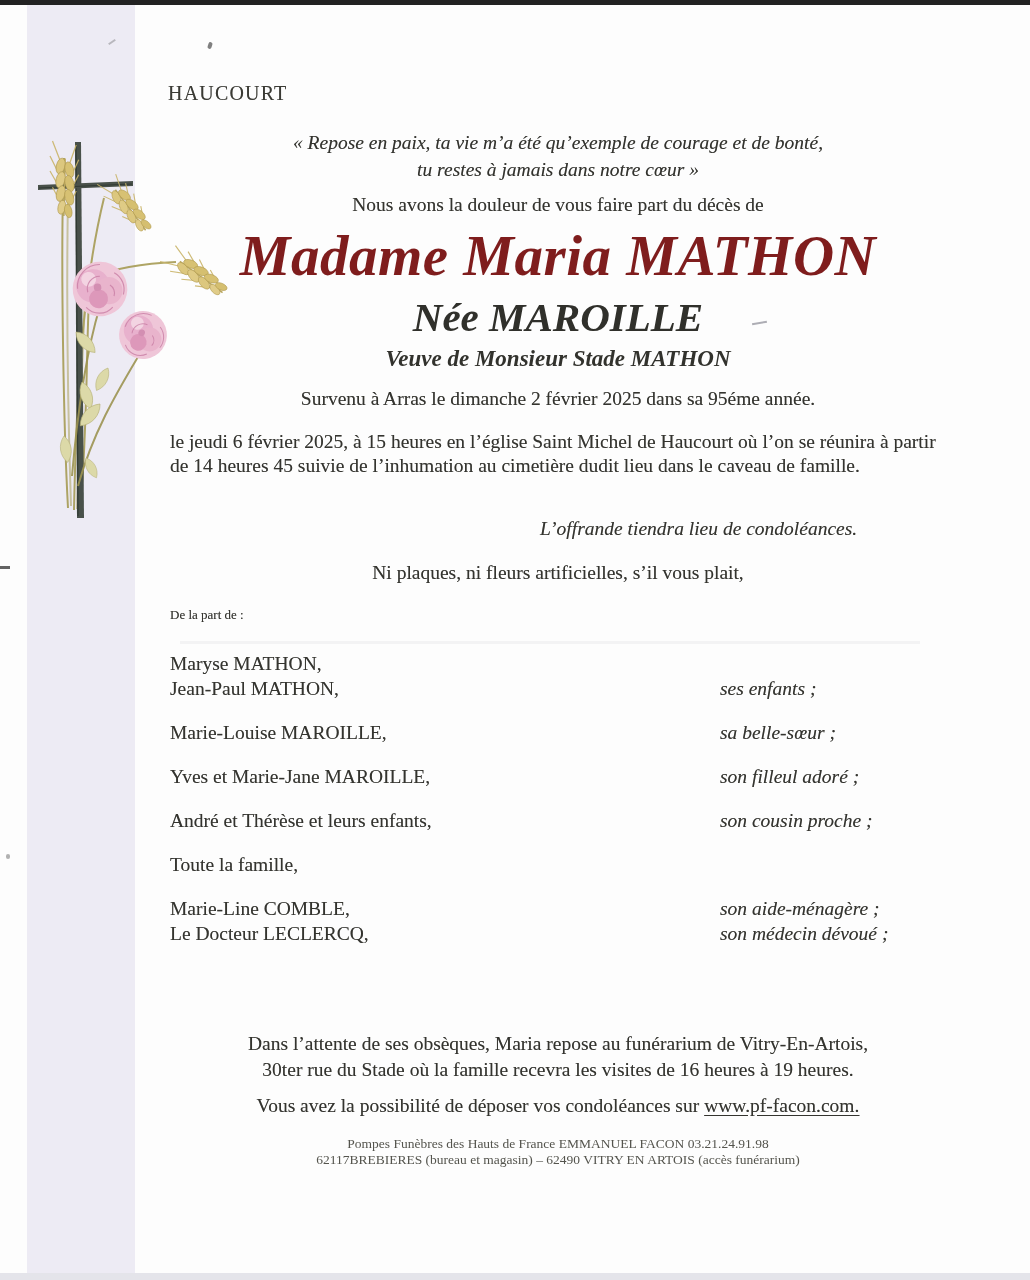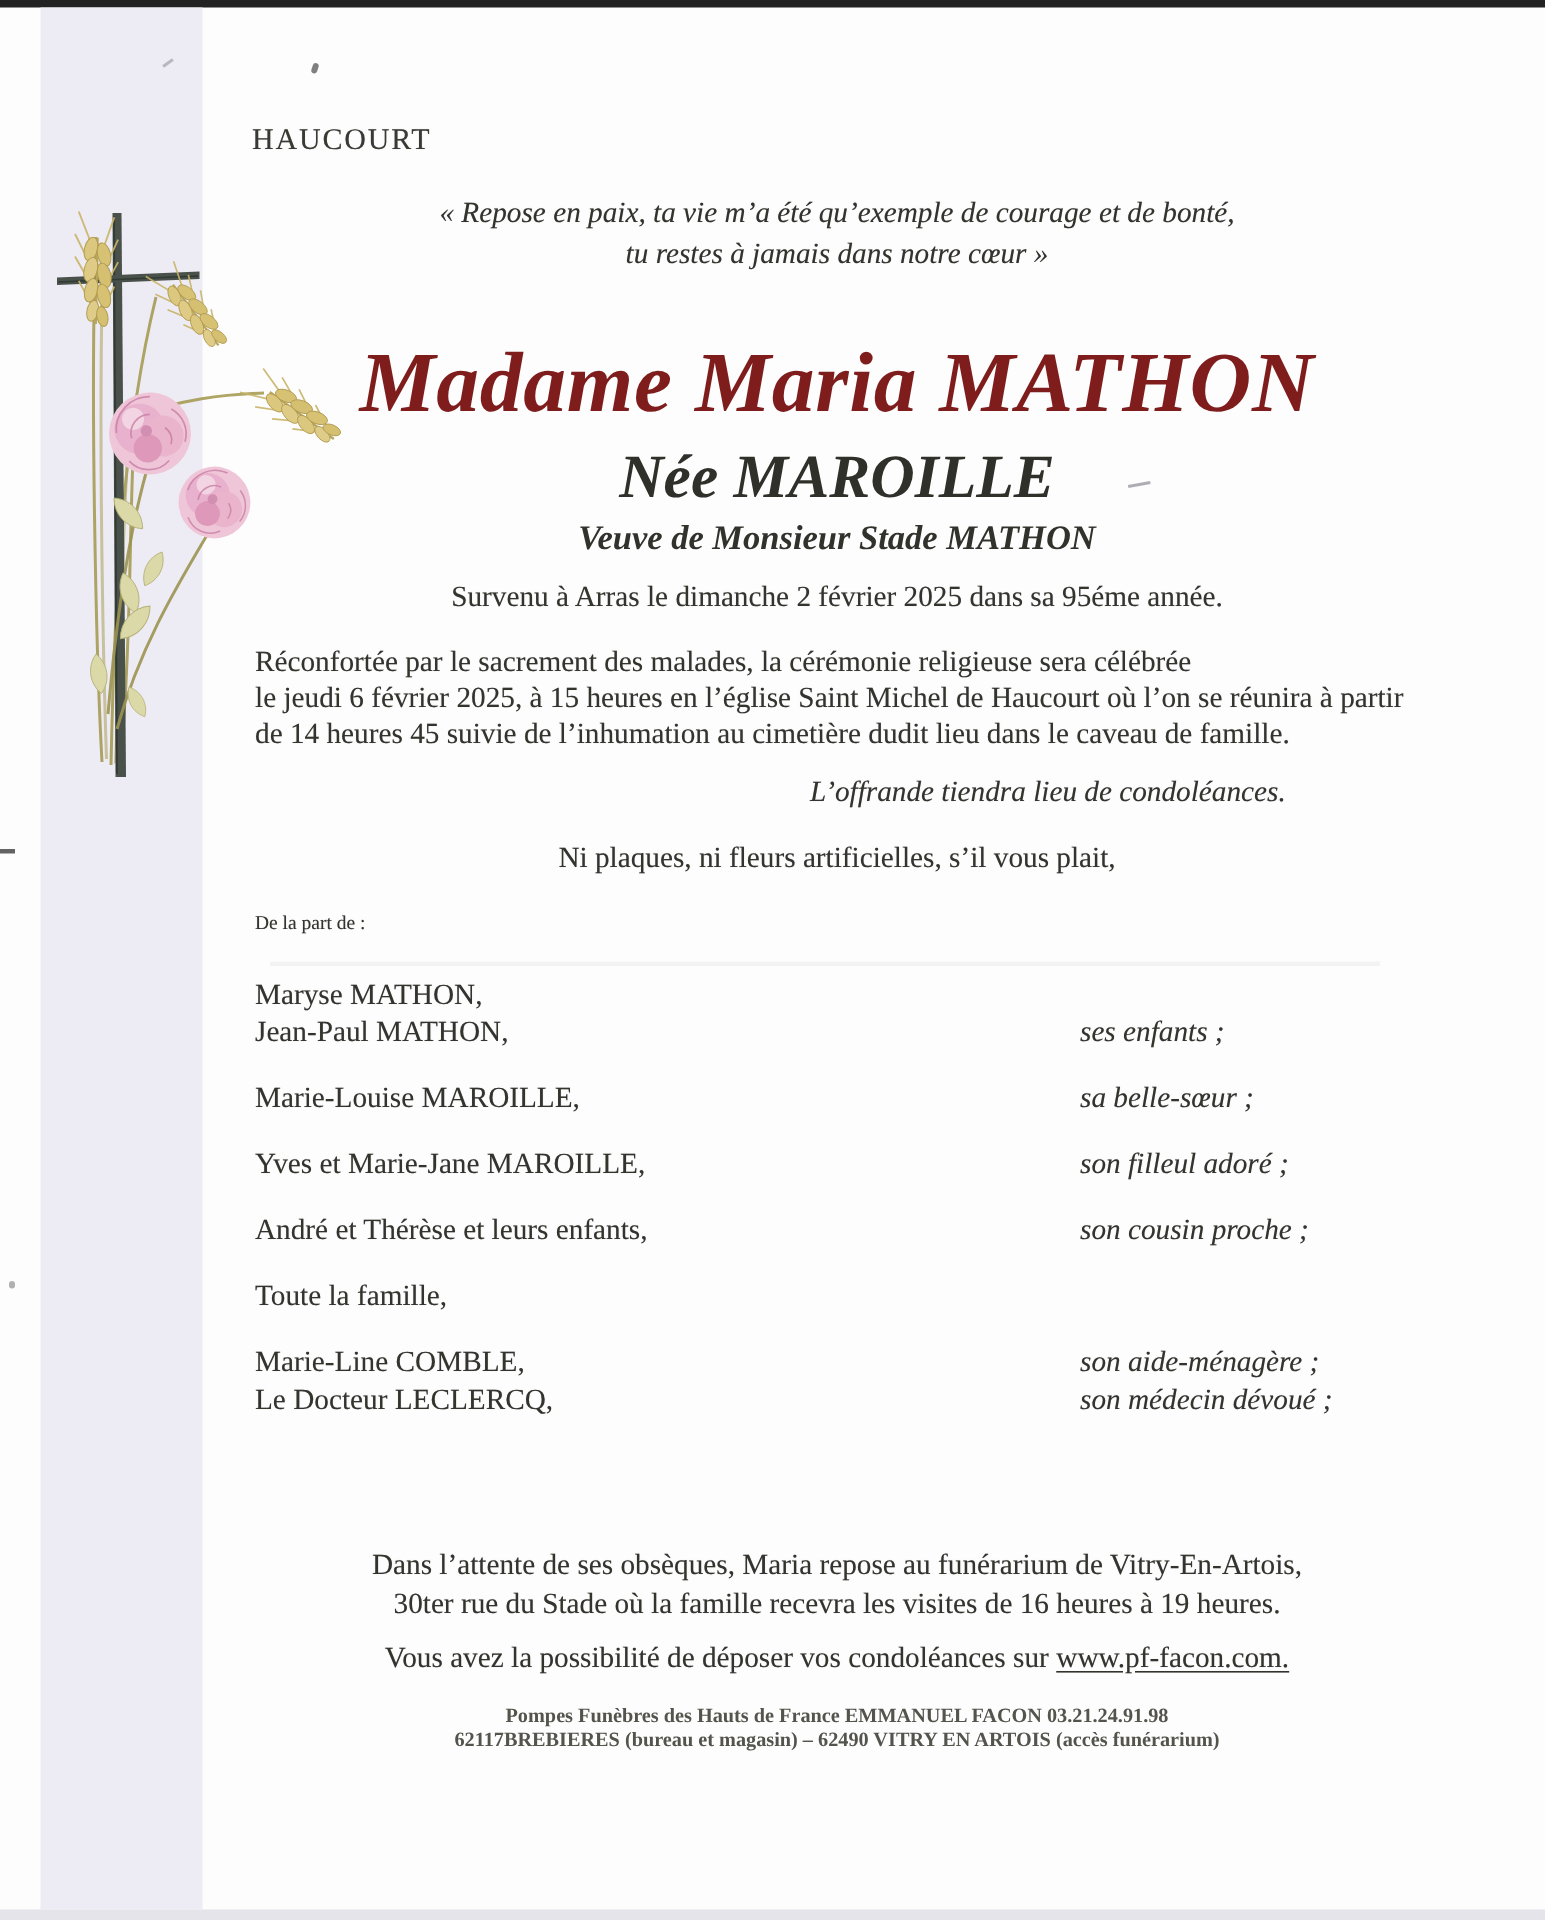--- a/index.html
+++ b/index.html
@@ -30,21 +30,21 @@
   .noflowers{position:absolute;left:0;top:562px;width:836px;font-size:19.5px;}
   .fromlabel{position:absolute;left:30px;top:607px;font-size:13px;}
   .smudge{position:absolute;left:40px;top:641px;width:740px;height:3px;background:rgba(60,60,70,.05);}
   .family{position:absolute;left:30px;top:651px;width:760px;font-size:19.5px;}
   .family .row{position:relative;line-height:25px;white-space:nowrap;}
   .family .row.gap{margin-top:19px;}
   .family .rel{position:absolute;left:550px;top:0;font-style:italic;}
   .repose{position:absolute;left:0;top:1031px;width:836px;font-size:19.5px;line-height:26px;}
   .condol{position:absolute;left:0;top:1095px;width:836px;font-size:19.5px;}
   .condol .url{text-decoration:underline;text-underline-offset:3px;margin-left:5px;}
-  .footer{position:absolute;left:0;top:1136px;width:836px;font-size:13.5px;line-height:15.5px;color:#54544d;font-weight:bold;}
+  .footer{position:absolute;left:0;top:1136px;width:836px;font-size:13.5px;line-height:15.5px;color:#54544d;}
   .illus{position:absolute;left:30px;top:136px;width:205px;height:395px;}
 </style>
 </head>
 <body>
 
 <div class="scan-top-bar"></div>
 <div class="edge-strip"></div>
 <div class="scan-bottom-bar"></div>
 
 <div class="speck" style="left:208px;top:42px;width:4px;height:7px;opacity:.75;border-radius:2px;transform:rotate(18deg);"></div>
@@ -123,28 +123,28 @@
 </svg>
 
 <div class="wrap">
   <div class="city txt">HAUCOURT</div>
 
   <div class="quote center">
     <div class="txt">« Repose en paix, ta vie m’a été qu’exemple de courage et de bonté,</div>
     <div class="txt">tu restes à jamais dans notre cœur »</div>
   </div>
 
+  <div class="intro center txt">Nous avons la douleur de vous faire part du décès de</div>
 
   <div class="big-name center">Madame Maria MATHON</div>
   <div class="maiden center">Née MAROILLE</div>
   <div class="widow center">Veuve de Monsieur Stade MATHON</div>
   <div class="death center txt">Survenu à Arras le dimanche 2 février 2025 dans sa 95éme année.</div>
 
   <div class="ceremony">
-    <div class="txt">Réconfortée par le sacrement des malades, la cérémonie religieuse sera célébrée</div>
     <div class="txt">le jeudi 6 février 2025, à 15 heures en l’église Saint Michel de Haucourt où l’on se réunira à partir</div>
     <div class="txt">de 14 heures 45 suivie de l’inhumation au cimetière dudit lieu dans le caveau de famille.</div>
   </div>
 
   <div class="offering txt">L’offrande tiendra lieu de condoléances.</div>
   <div class="noflowers center txt">Ni plaques, ni fleurs artificielles, s’il vous plait,</div>
 
   <div class="fromlabel txt">De la part de :</div>
   <div class="smudge"></div>
 

